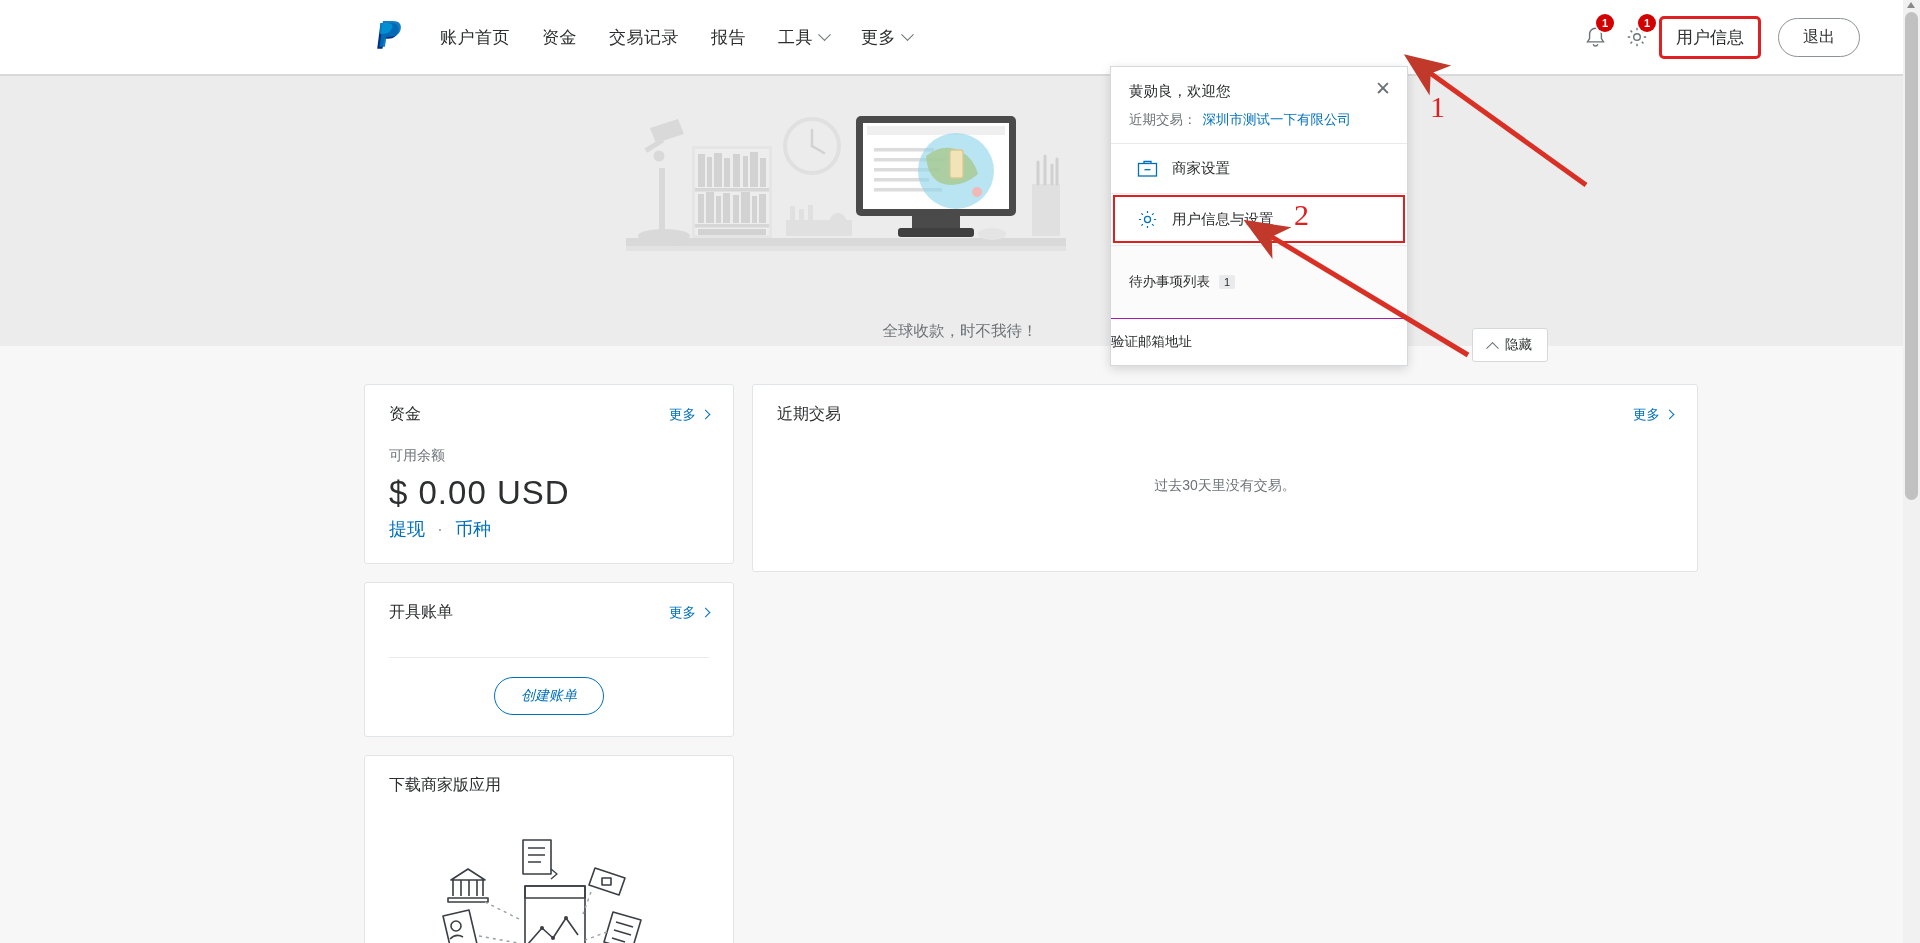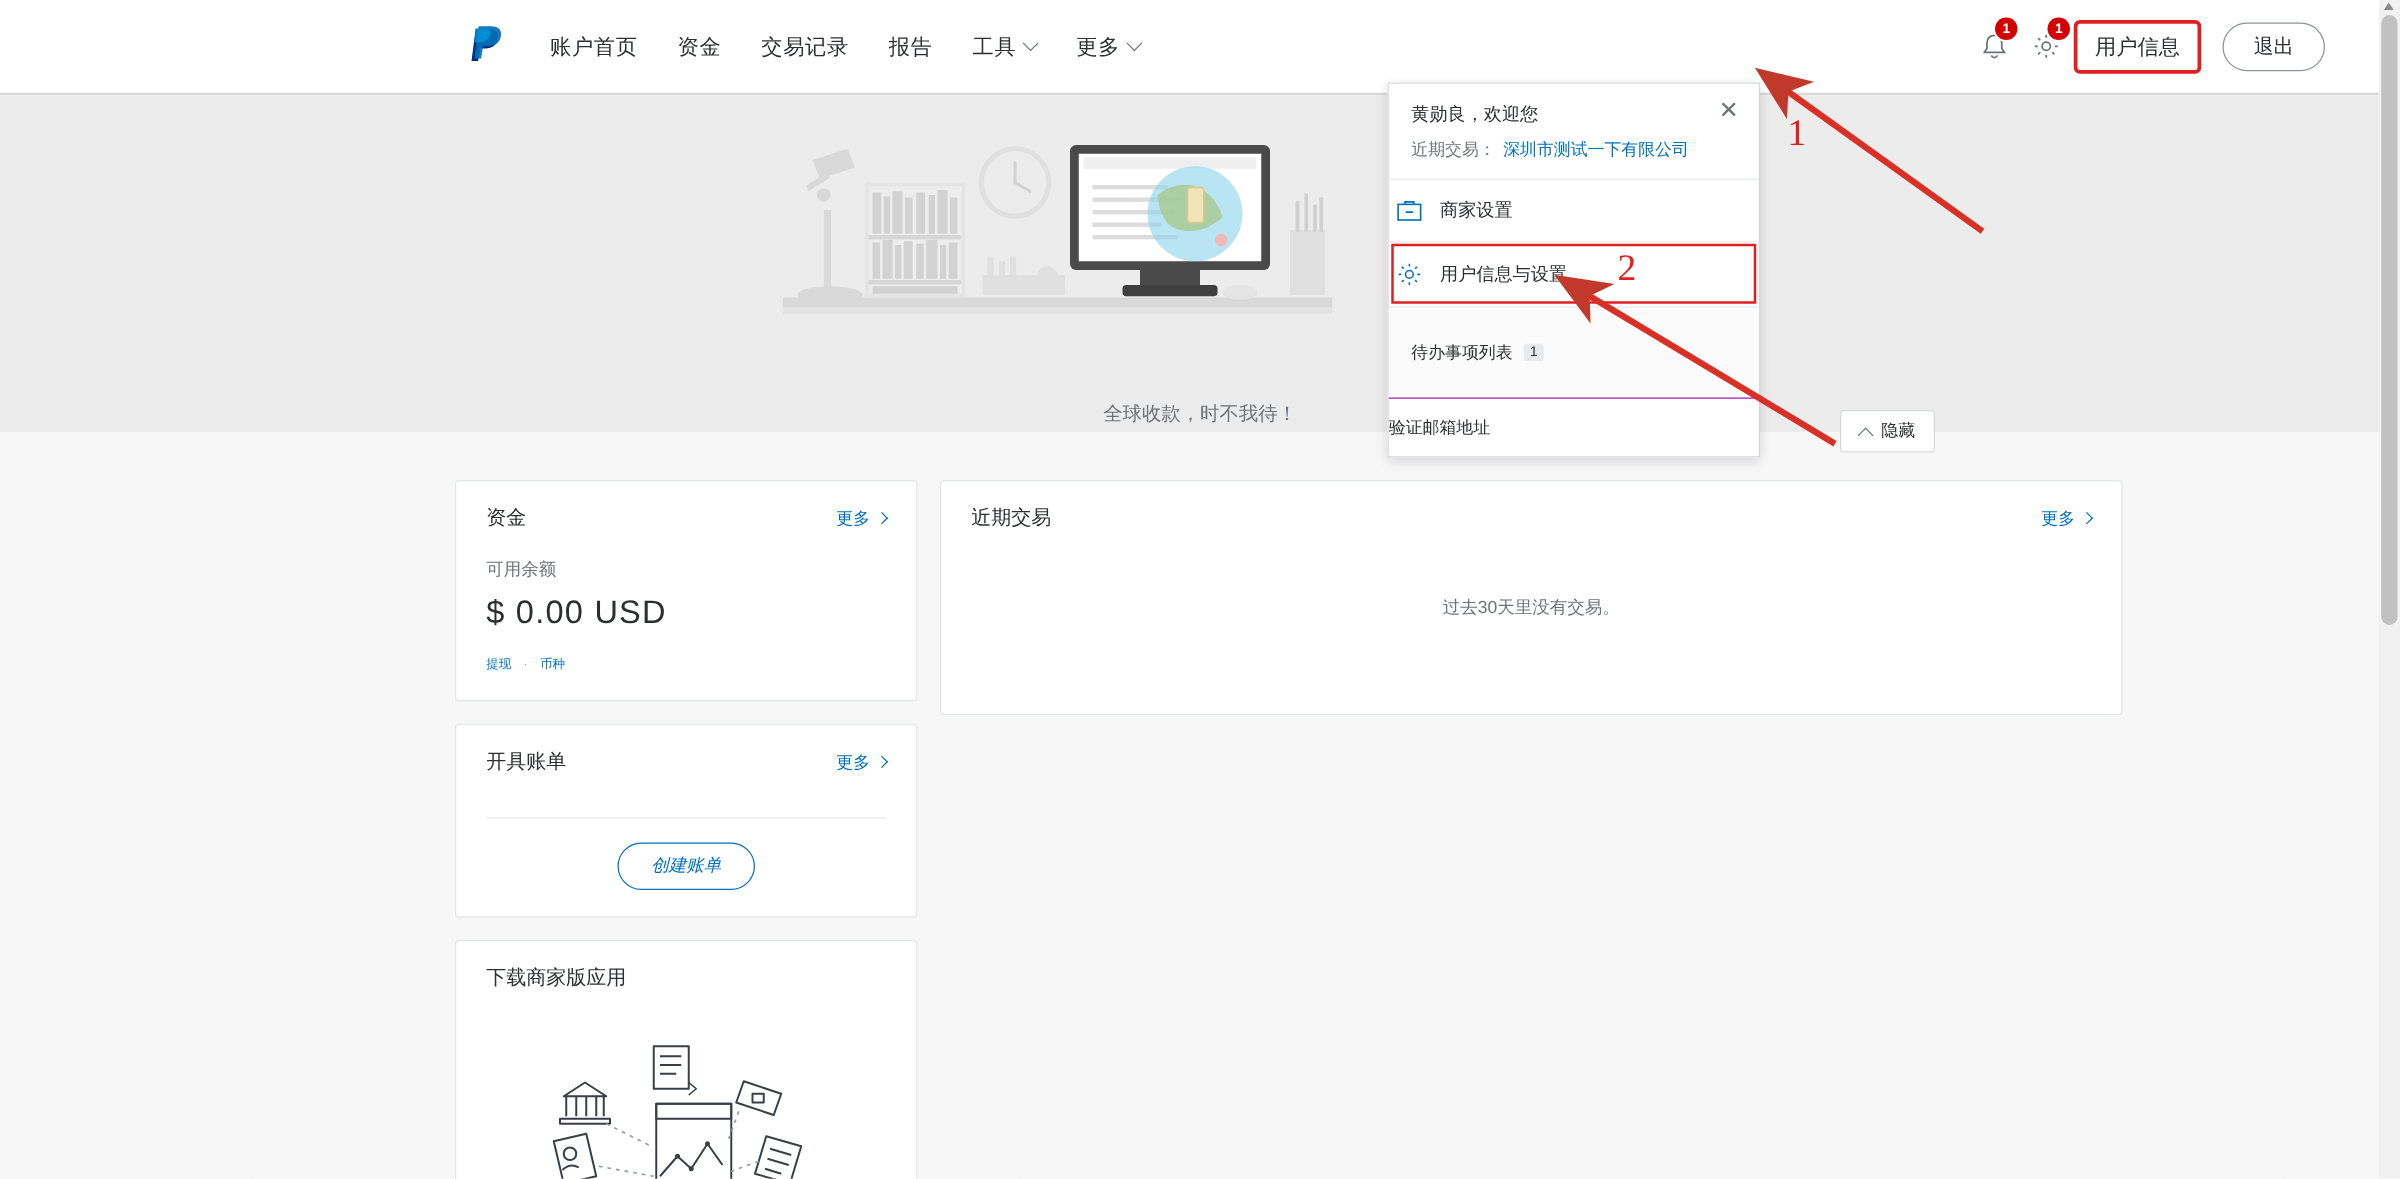--- a/index.html
+++ b/index.html
@@ -120,21 +120,21 @@
   .dd-company { font-size: 13.5px; color: #6c7378; }
   .dd-company b { color: #0070ba; font-weight: normal; margin-left: 6px; }
   .dd-close {
     position: absolute; top: 12px; right: 14px;
     width: 20px; height: 20px; cursor: pointer;
     color: #6c7378; font-size: 19px; line-height: 19px;
     text-align: center;
   }
   .dd-row {
     border-top: 1px solid #e8eaec;
-    padding: 15px 6px;
+    padding: 15px 26px;
     display: flex; align-items: center; gap: 14px;
     cursor: pointer;
     font-size: 14.5px;
     color: #2c2e2f;
     position: relative;
   }
   .dd-row.hl { outline: 2.5px solid #e02020; outline-offset: -4px; }
   .dd-sub {
     border-top: 1px solid #e8eaec;
     padding: 27px 18px;
@@ -224,24 +224,24 @@
   .chev-r {
     width: 7px; height: 7px;
     border-right: 1.5px solid #0070ba;
     border-top: 1.5px solid #0070ba;
     transform: rotate(45deg);
   }
 
   .funds-body { padding: 22px 24px 22px 24px; }
   .funds-label { font-size: 14px; color: #6c7378; margin-bottom: 9px; }
   .funds-amt {
-    font-size: 26px; color: #2c2e2f; font-weight: 300;
-    letter-spacing: 1px; margin-bottom: 19px;
-  }
-  .funds-links { font-size: 10px; color: #0070ba; }
+    font-size: 33px; color: #2c2e2f; font-weight: 300;
+    letter-spacing: 1px; margin-bottom: 5px;
+  }
+  .funds-links { font-size: 18px; color: #0070ba; }
   .funds-links span { cursor: pointer; }
   .funds-links .sep { color: #9da3a6; margin: 0 7px; cursor: default; }
 
   .inv-body { padding: 16px 24px 0 24px; }
   .inv-text { font-size: 14px; line-height: 1.65; color: #2c2e2f; }
   .inv-divider { border-top: 1px solid #e8eaec; margin: 18px 0 0 0; }
   .inv-btnwrap { text-align: center; padding: 19px 0 21px 0; }
   .ghost-btn {
     border: 1.4px solid #0070ba;
     color: #0070ba;

